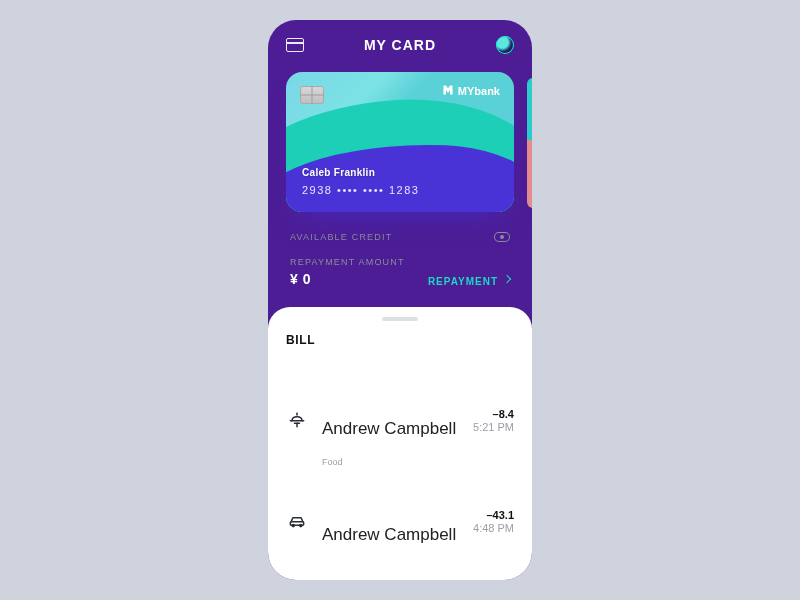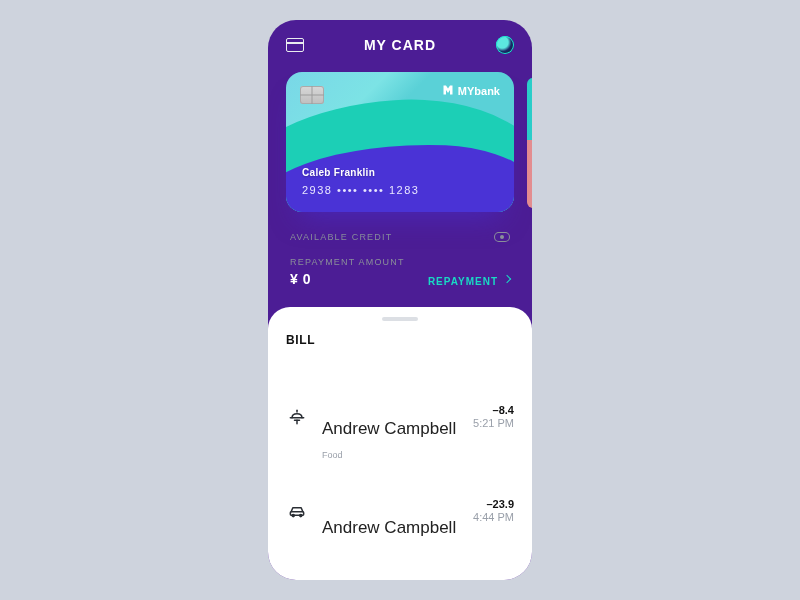--- a/index.html
+++ b/index.html
@@ -212,21 +212,21 @@
     gap: 14px;
     padding: 6px 0;
   }
   .bill-icon {
     width: 22px; height: 22px;
     display: flex; align-items: center; justify-content: center;
     color: #2a2e34;
   }
   .bill-main { flex: 1; }
   .bill-name { font-size: 17px; color: #222; margin-top: 46px; }
-  .bill-cat { font-size: 9px; color: #9aa0aa; margin-top: 11px; }
+  .bill-cat { font-size: 9px; color: #9aa0aa; margin-top: 18px; }
   .bill-right { text-align: right; }
   .bill-amt { font-size: 11px; font-weight: 700; color: #111; }
   .bill-time { font-size: 11px; color: #9aa0aa; margin-top: 1px; }
 </style>
 </head>
 <body>
 
 <div class="phone">
 
   <div class="header">
@@ -304,19 +304,19 @@
             <rect x="4" y="13" width="16" height="4" rx="1"></rect>
             <circle cx="7.5" cy="17.5" r="1.3"></circle>
             <circle cx="16.5" cy="17.5" r="1.3"></circle>
           </svg>
       </div>
       <div class="bill-main">
         <div class="bill-name">Andrew Campbell</div>
         <div class="bill-cat"></div>
       </div>
       <div class="bill-right">
-        <div class="bill-amt">–23.9</div>
-        <div class="bill-time">4:44 PM</div>
+        <div class="bill-amt">–43.1</div>
+        <div class="bill-time">4:48 PM</div>
       </div>
     </div>
   </div>
 
 </div>
 
 </body></html>

